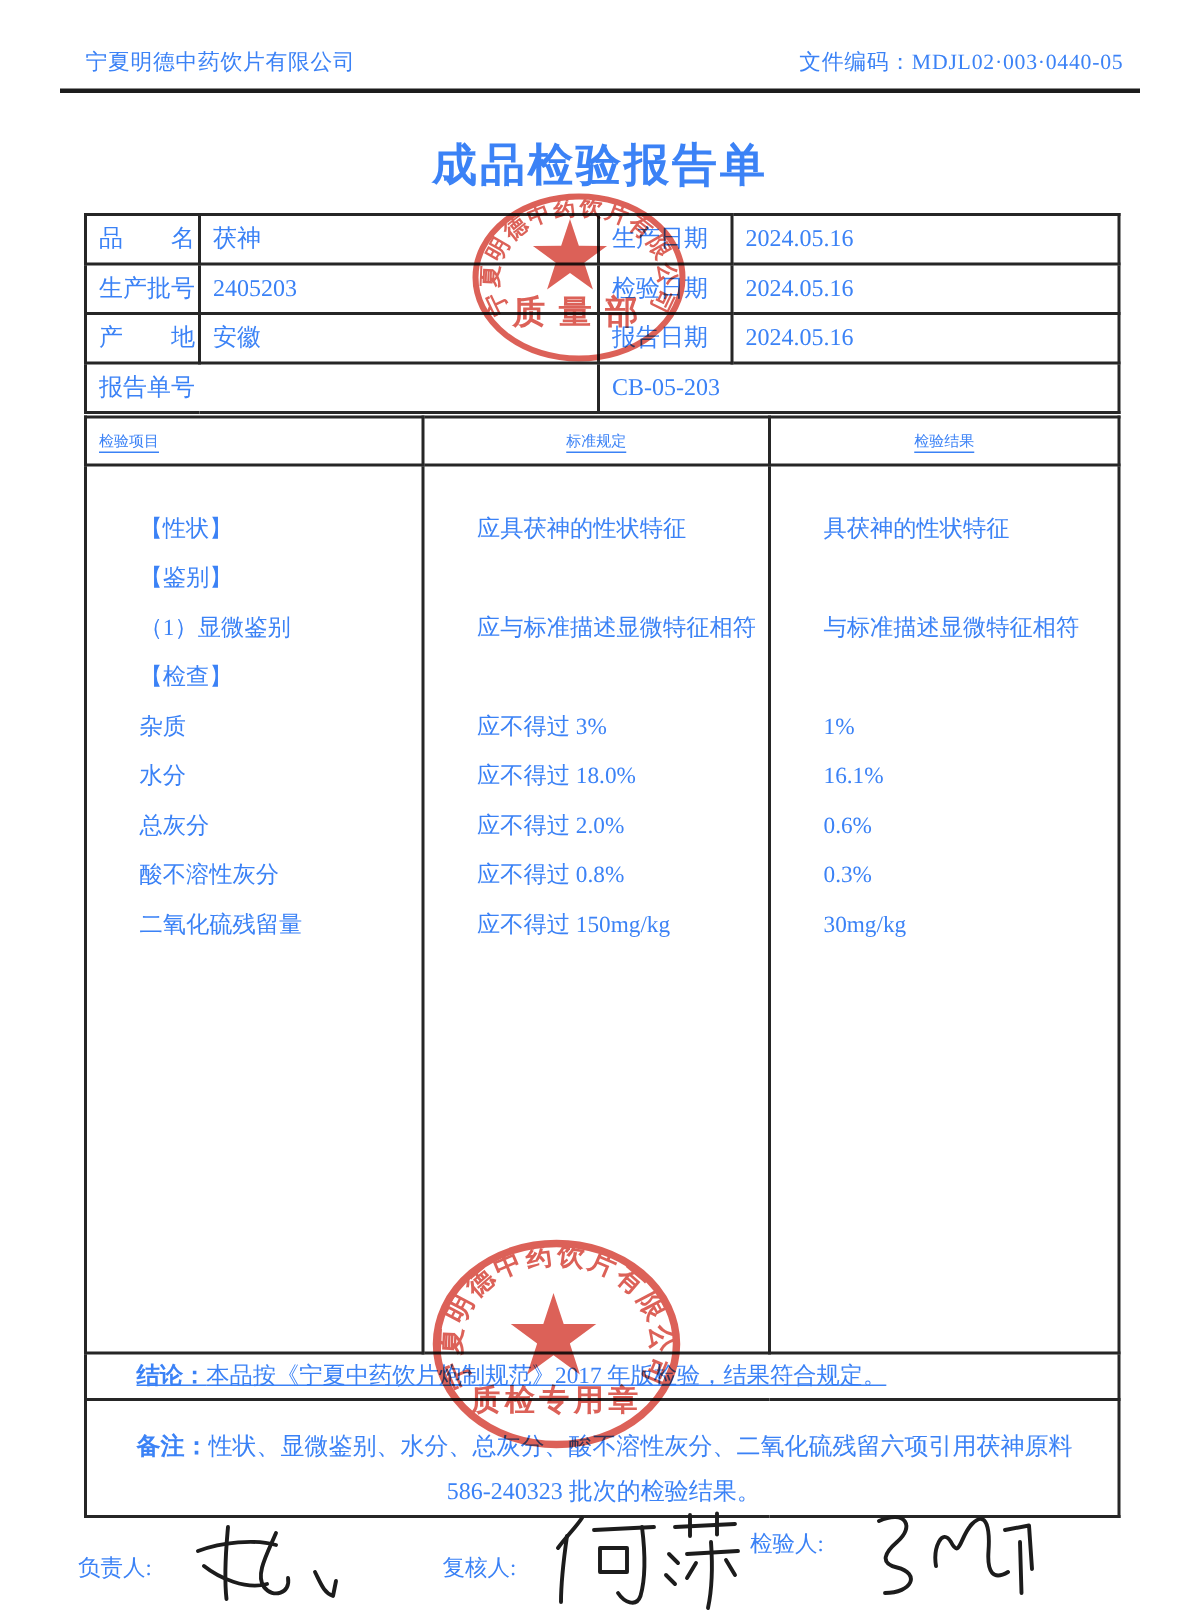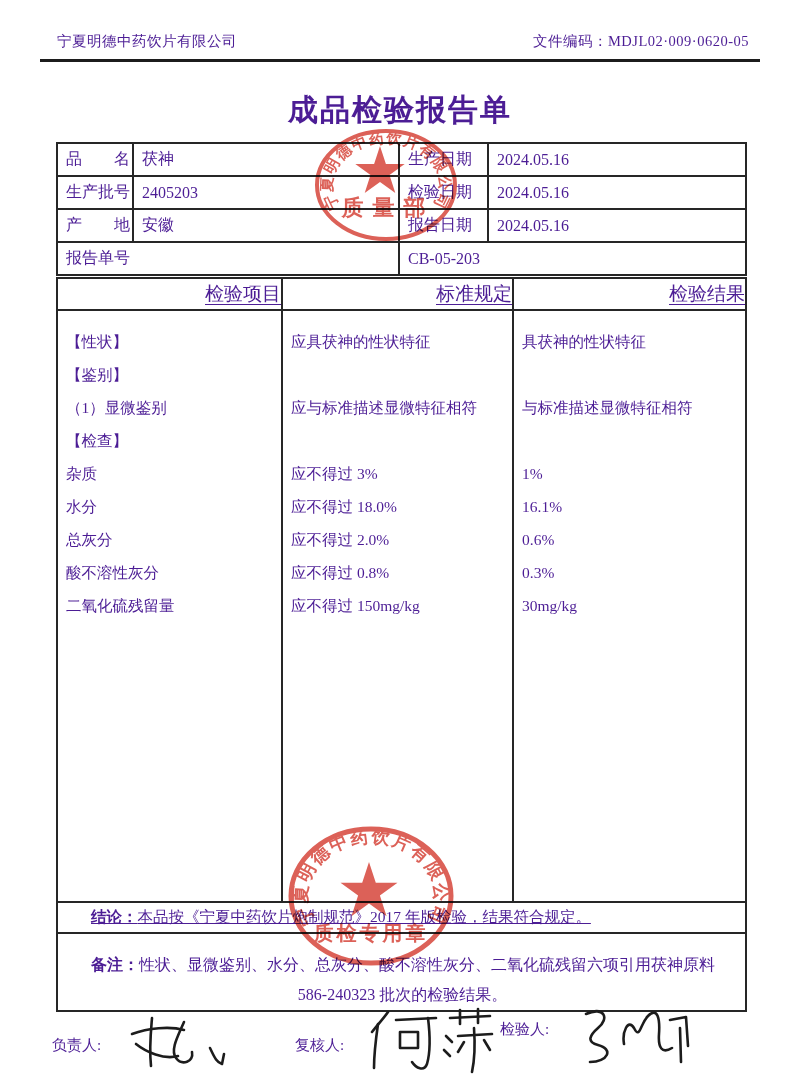--- a/index.html
+++ b/index.html
@@ -1,37 +1,37 @@
 <!DOCTYPE html>
 <html><head>
 <meta charset="utf-8">
 <style>
   html,body{margin:0;padding:0;background:#ffffff;}
   .page{
     position:relative;width:800px;height:1079px;background:#ffffff;
-    font-family:"Liberation Serif","DejaVu Serif",serif;color:#4c1d95;
+    font-family:"Liberation Serif","DejaVu Serif",serif;color:#3b82f6;
     overflow:hidden;
   }
   
   .hdr{position:absolute;left:57px;top:32px;width:692px;display:flex;
        justify-content:space-between;font-size:14.5px;letter-spacing:.5px;}
   .rule{position:absolute;left:40px;top:59px;width:720px;border-top:3px solid #1c1c1c;}
   .title{position:absolute;left:0;top:90px;width:800px;text-align:center;
          font-size:30px;font-weight:bold;letter-spacing:2px;}
   
   table{border-collapse:collapse;table-layout:fixed;}
   td,th{border:2px solid #262626;padding:0;font-weight:normal;}
   .info-table{position:absolute;left:56px;top:142px;width:689px;font-size:16px;}
   .info-table td{height:31px;padding-left:8px;white-space:nowrap;}
   .insp-table{position:absolute;left:56px;top:277px;width:689px;font-size:15.5px;}
-  .insp-table th{height:30px;vertical-align:middle;font-size:19px;text-align:right;}
+  .insp-table th{height:30px;vertical-align:middle;font-size:10px;}
   .insp-table th .u{text-decoration:underline;text-underline-offset:4px;}
   .th-item{text-align:left;padding-left:8px;}
   .cell-stack{height:590px;vertical-align:top;}
-  .stack{margin-top:14px;}
+  .stack{margin-top:25px;padding-left:27px;}
   .line{height:33px;line-height:33px;padding-left:8px;white-space:nowrap;}
   .concl-cell{height:29px;vertical-align:middle;}
   .concl{padding-left:33px;white-space:nowrap;text-decoration:underline;}
   .remark-cell{height:64px;vertical-align:top;font-size:16px;}
   .remark-l1{padding-left:33px;height:30px;line-height:30px;margin-top:16px;white-space:nowrap;}
   .remark-l2{padding-left:2px;height:30px;line-height:30px;white-space:nowrap;text-align:center;}
   .b{font-weight:bold;}
   
   .sigs{position:absolute;left:0;top:1012px;width:664px;height:67px;}
   .sig-label{position:absolute;font-size:15px;white-space:nowrap;}
@@ -41,21 +41,21 @@
   .stamp{position:absolute;mix-blend-mode:multiply;opacity:.85;pointer-events:none;}
   .stamp text{font-family:"Liberation Sans","DejaVu Sans",sans-serif;font-weight:bold;}
 </style>
 </head>
 <body>
 
 <div class="page">
 
   <div class="hdr">
     <span>宁夏明德中药饮片有限公司</span>
-    <span>文件编码：MDJL02·009·0620-05</span>
+    <span>文件编码：MDJL02·003·0440-05</span>
   </div>
   <div class="rule"></div>
 
   <div class="title">成品检验报告单</div>
 
   <table class="info-table">
     <colgroup>
         <col style="width:76px">
         <col style="width:266px">
         <col style="width:89px">

